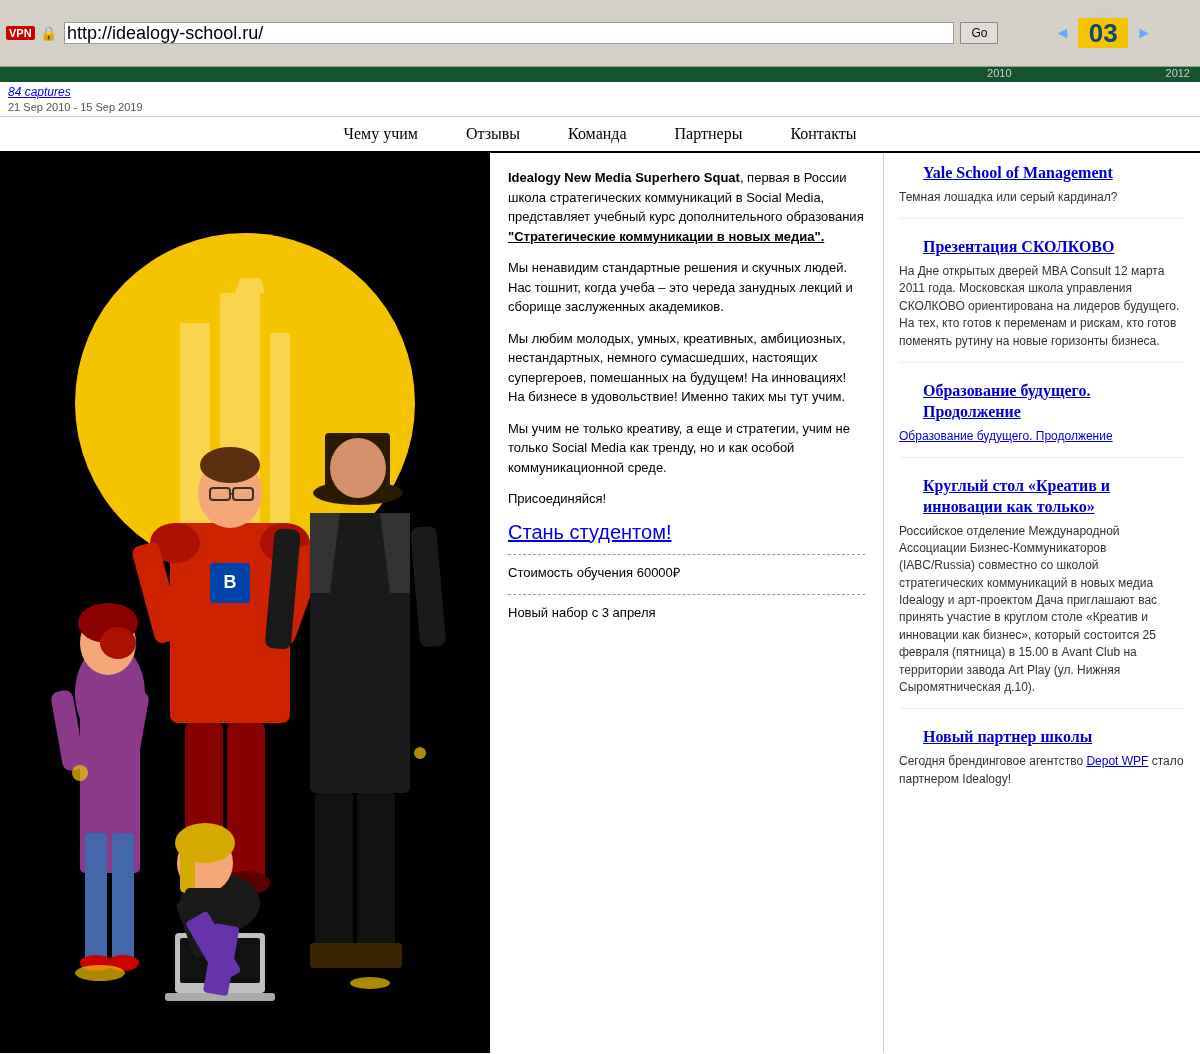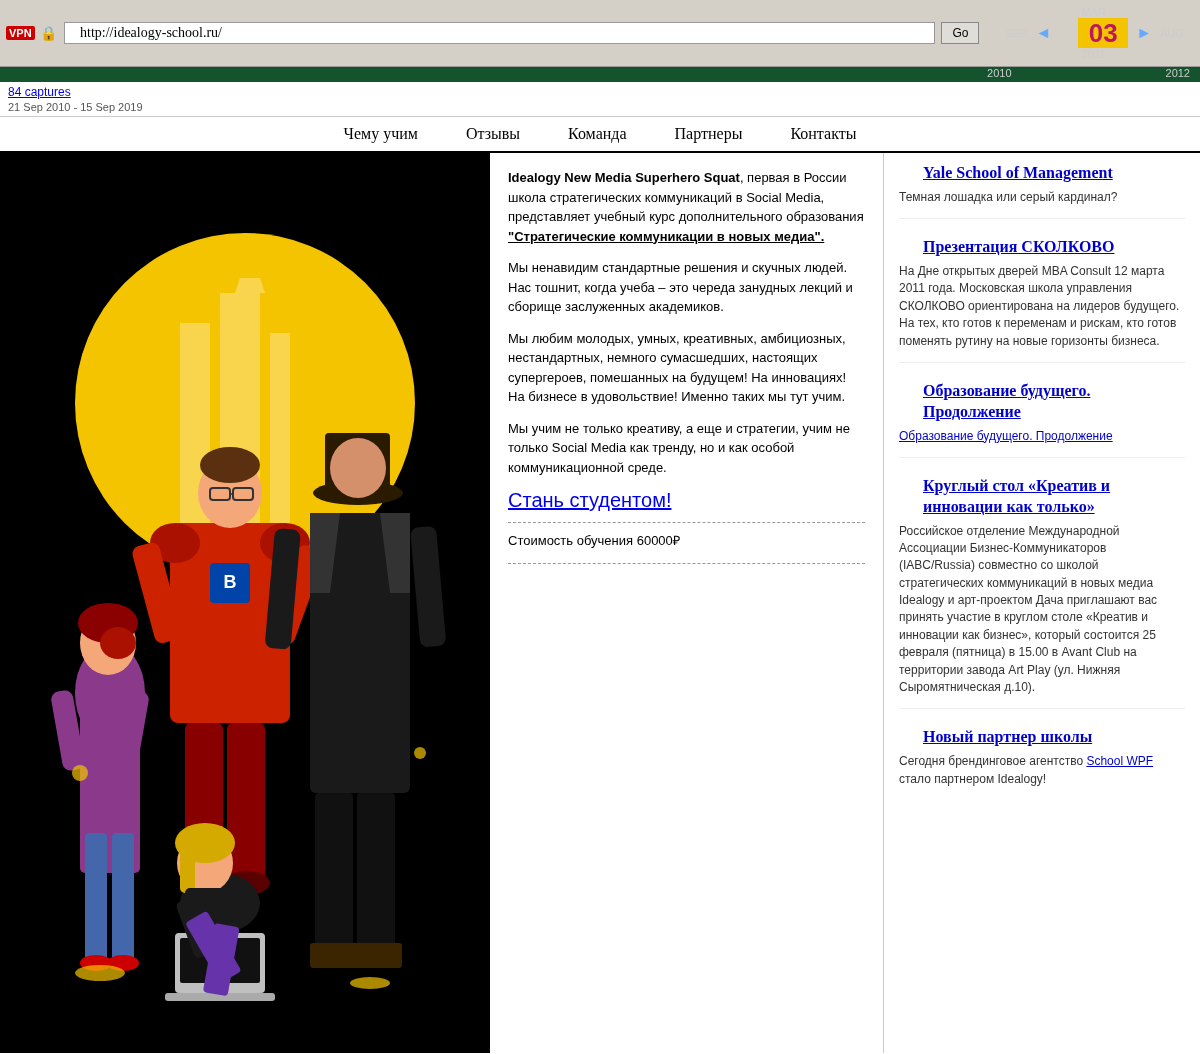--- a/index.html
+++ b/index.html
@@ -22,24 +22,23 @@
       border-radius: 2px;
       font-weight: bold;
     }
     .browser-bar .lock-icon {
       font-size: 14px;
     }
     .url-bar {
       flex: 1;
       height: 22px;
       border: 1px solid #999;
-      padding: 2px 15px;
-      font-size: 14px;
+      padding: 2px 2px;
+      font-size: 18px;
       background: #fff;
-      font-family: Liberation Serif, serif;
     }
     .go-btn {
       height: 22px;
       padding: 0 10px;
       background: #e0ddd8;
       border: 1px solid #888;
       cursor: pointer;
       font-size: 12px;
     }
 
@@ -52,28 +51,27 @@
       padding: 2px 10px;
       gap: 4px;
     }
     .month-label {
       color: #ccc;
       font-size: 11px;
       text-align: center;
     }
     .date-box {
       background: #f5c400;
-      color: #be185d;
+      color: #0c4a6e;
       font-weight: bold;
       font-size: 26px;
       width: 50px;
       text-align: center;
       line-height: 1;
       padding: 2px 0;
-      margin-left: 19px;
     }
     .year-label {
       color: #ccc;
       font-size: 11px;
     }
     .nav-arrow {
       color: #6af;
       font-size: 16px;
       cursor: pointer;
       text-decoration: none;
@@ -83,20 +81,21 @@
     .captures-bar {
       background: #fff;
       padding: 2px 8px;
       border-bottom: 1px solid #ccc;
     }
     .captures-link {
       color: #00e;
       text-decoration: underline;
       font-size: 12px;
       cursor: pointer;
+      font-style: italic;
     }
     .captures-date {
       font-size: 11px;
       color: #555;
     }
 
     
     .site-nav {
       background: #fff;
       border-bottom: 2px solid #000;
@@ -390,29 +389,31 @@
       <strong>Idealogy New Media Superhero Squat</strong>, первая в России школа стратегических коммуникаций в Social Media, представляет учебный курс дополнительного образования <strong class="underline-text">"Стратегические коммуникации в новых медиа".</strong>
     </p>
 
     <p>Мы ненавидим стандартные решения и скучных людей. Нас тошнит, когда учеба – это череда занудных лекций и сборище заслуженных академиков.</p>
 
     <p>Мы любим молодых, умных, креативных, амбициозных, нестандартных, немного сумасшедших, настоящих супергероев, помешанных на будущем! На инновациях! На бизнесе в удовольствие! Именно таких мы тут учим.</p>
 
 
     <p>Мы учим не только креативу, а еще и стратегии, учим не только Social Media как тренду, но и как особой коммуникационной среде.</p>
 
+    <p>Присоединяйся!</p>
 
     <a class="cta-link">Стань студентом!</a>
 
     <hr class="divider-dots">
 
     <p class="section-title">Стоимость обучения 60000₽</p>
 
     <hr class="divider-dots">
 
+    <p class="section-title">Новый набор с 3 апреля</p>
   </div>
 
   <div class="right-sidebar">
 
     <div class="sidebar-item">
       <h3>Yale School of Management</h3>
       <p>Темная лошадка или серый кардинал?</p>
     </div>
 
     <div class="sidebar-item">
@@ -428,18 +429,18 @@
     </div>
 
     <div class="sidebar-item">
       <h3>Круглый стол «Креатив и инновации как только»</h3>
       <p>Российское отделение Международной Ассоциации Бизнес-Коммуникаторов (IABC/Russia) совместно со школой стратегических коммуникаций в новых медиа Idealogy и арт-проектом Дача приглашают вас принять участие в круглом столе «Креатив и инновации как бизнес», который состоится 25 февраля (пятница) в 15.00 в Avant Club на территории завода Art Play (ул. Нижняя Сыромятническая д.10).</p>
     </div>
 
     <div class="sidebar-item">
       <h3>Новый партнер школы</h3>
       <p>
-        <span>Сегодня брендинговое агентство </span><a>School WPF</a><span> стало партнером Idealogy!</span>
+        <span>Сегодня брендинговое агентство </span><a>Depot WPF</a><span> стало партнером Idealogy!</span>
       </p>
     </div>
 
   </div>
 </div>
 
 </body></html>

